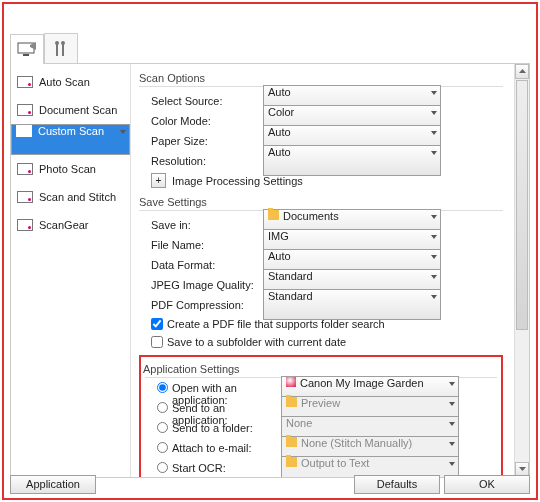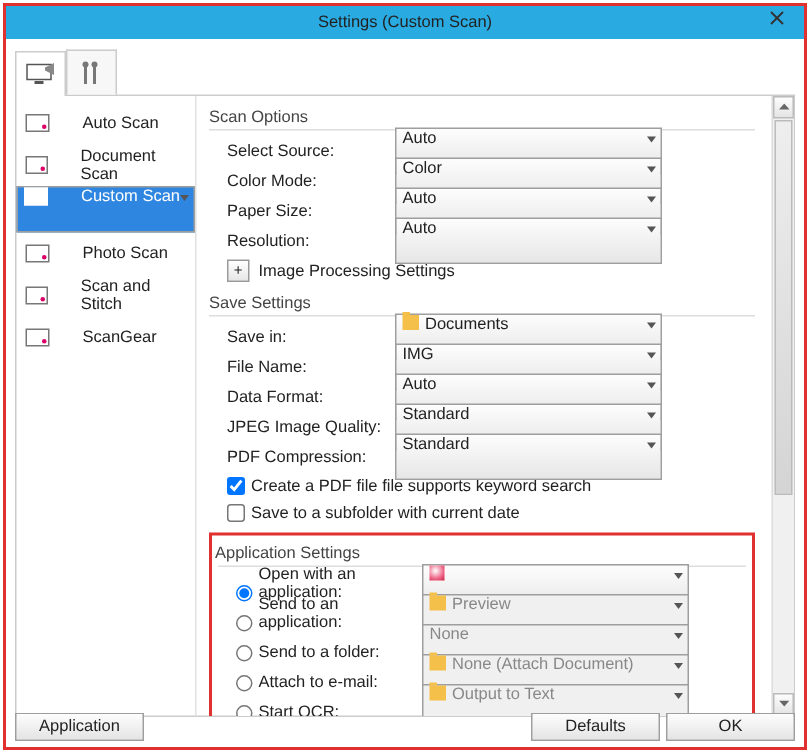--- a/index.html
+++ b/index.html
@@ -7,66 +7,57 @@
 .outer{border:2px solid #e03030;width:536px;height:498px;margin:2px;background:#fff;position:relative}
 .titlebar{background:#29abe2;height:22px;line-height:22px;text-align:center;color:#222;font-size:11px;position:relative}
 .titlebar .x{position:absolute;right:2px;top:2px;width:32px;height:14px;background:#29abe2}
 .titlebar .x svg{display:block;margin:1px auto}
 .content{position:absolute;top:22px;left:0;right:0;bottom:0;background:#fff;padding:6px}
 .tabs{height:32px;border-bottom:1px solid #ccc;display:flex;align-items:flex-end}
 .tab{width:34px;height:30px;border:1px solid #ccc;border-bottom:none;display:flex;align-items:center;justify-content:center;background:#f7f7f7;margin-right:0}
 .tab.active{background:#fff;position:relative;top:1px}
 .body{display:flex;height:414px;border:1px solid #ccc;border-top:none}
 .sidebar{width:120px;border-right:1px solid #e0e0e0;padding:4px 0}
-.sitem{display:flex;align-items:center;height:28px;padding:0 6px;gap:22px;cursor:pointer}
+.sitem{display:flex;align-items:center;height:28px;padding:0 6px;gap:6px;cursor:pointer}
 .sitem.sel{background:#2f86e0;color:#fff}
 .sitem.sel span{color:#fff}
 .sic{width:16px;height:12px;display:inline-block;background:#fff;border:1px solid #777;position:relative}
 .sic::after{content:"";position:absolute;width:3px;height:3px;background:#d06;border-radius:50%;right:1px;bottom:1px}
 .sitem.sel .sic{border-color:#fff}
 .sitem.sel .sic::after{background:#fff}
 .main{flex:1;overflow-y:auto;padding:6px 10px 6px 8px;position:relative}
 .group-title{color:#444;margin:2px 0 2px 0}
 .hr{border:none;border-top:1px solid #ddd;margin:2px 0 4px 0}
 .row{display:flex;align-items:center;height:19px;margin-bottom:1px}
 .row .lbl{width:124px;padding-left:12px}
 .sel{flex:0 0 178px;height:31px;border:1px solid #9e9e9e;background:linear-gradient(#fdfdfd,#e6e6e6);display:flex;align-items:flex-start;padding:0 4px;position:relative}
 .sel::after{content:"";position:absolute;right:3px;top:5px;border-left:3px solid transparent;border-right:3px solid transparent;border-top:4px solid #555}
 .sel.dis{background:#f0f0f0;color:#888}
 .sel.dis span{color:#888}
 .plusbtn{width:15px;height:15px;border:1px solid #999;background:linear-gradient(#fff,#e6e6e6);display:inline-flex;align-items:center;justify-content:center;margin-left:12px;margin-right:6px;font-size:10px}
 .chk{display:flex;align-items:center;height:18px;padding-left:12px;gap:4px}
 .chk input{width:12px;height:12px}
-.radio{display:flex;align-items:flex-end;height:19px;padding-left:12px;gap:4px;width:136px}
+.radio{display:flex;align-items:flex-start;height:19px;padding-left:12px;gap:4px;width:136px}
 .radio input{width:11px;height:11px}
 .app-group{border:2px solid #e03030;padding:4px 4px 6px 4px;margin-top:4px}
 .app-row{display:flex;align-items:center;height:19px;margin-bottom:1px}
 .app-row .sel{margin-left:0}
 .ficon{width:11px;height:10px;background:#f5c04a;display:inline-block;margin-right:4px;position:relative}
 .ficon::before{content:"";position:absolute;top:-2px;left:0;width:5px;height:2px;background:#f5c04a}
 .gicon{width:10px;height:10px;display:inline-block;margin-right:4px;background:radial-gradient(circle at 40% 35%,#fff,#e68 60%,#c24)}
 .btnrow{position:absolute;left:6px;right:6px;bottom:4px;display:flex;justify-content:space-between}
 .btn{height:19px;border:1px solid #9e9e9e;background:linear-gradient(#fdfdfd,#e4e4e4);padding:0 8px;min-width:86px;text-align:center;line-height:17px;cursor:pointer}
 .scroll{position:absolute;right:0;top:0;bottom:0;width:15px;background:#f0f0f0;border-left:1px solid #ddd}
 .scroll .tb{height:15px;background:linear-gradient(#fdfdfd,#e4e4e4);border:1px solid #bbb;display:flex;align-items:center;justify-content:center}
 .scroll .tb.bot{position:absolute;bottom:0;left:0;right:0}
 .scroll .thumb{position:absolute;left:1px;right:1px;top:16px;height:250px;background:linear-gradient(#eee,#d4d4d4);border:1px solid #bbb}
 </style>
 </head>
 <body>
 <div class="outer">
-<div class="titlebar">
-  <span>Settings (Custom Scan)</span>
-  <div class="x">
-        <svg width="10" height="10">
-          <line x1="1" y1="1" x2="9" y2="9" stroke="#333" stroke-width="1.3"></line>
-          <line x1="9" y1="1" x2="1" y2="9" stroke="#333" stroke-width="1.3"></line>
-        </svg>
-      </div>
-</div>
 <div class="content">
   <div class="tabs">
     <div class="tab active">
           <svg width="20" height="16">
             <rect x="1" y="1" width="16" height="10" fill="none" stroke="#555"></rect>
             <rect x="6" y="12" width="6" height="2" fill="#555"></rect>
             <path d="M13 3 L19 0 L19 8 L13 5" fill="#888"></path>
           </svg>
         </div>
     <div class="tab">
@@ -179,37 +170,38 @@
               </div>
             </div>
       <div class="row">
               <div class="lbl">PDF Compression:</div>
               <div class="sel">
                 <span>Standard</span>
               </div>
             </div>
       <div class="chk">
               <input type="checkbox" checked="" style="">
-              <span>Create a PDF file file supports keyword search</span>
+              <span>Create a PDF file that supports folder search</span>
             </div>
       <div class="chk">
               <input type="checkbox" style="">
               <span>Save to a subfolder with current date</span>
             </div>
 
       <div class="app-group">
         <div class="group-title" style="margin-left:-2px">Application Settings</div>
         <hr class="hr">
         <div class="app-row">
                 <label class="radio">
                   <input type="radio" name="app" checked="" style="">
                   <span>Open with an application:</span>
                 </label>
                 <div class="sel">
                   <span class="gicon"></span>
+                  <span>Canon My Image Garden</span>
                 </div>
               </div>
         <div class="app-row">
                 <label class="radio">
                   <input type="radio" name="app" style="">
                   <span>Send to an application:</span>
                 </label>
                 <div class="sel dis">
                   <span class="ficon"></span>
                   <span>Preview</span>
@@ -224,21 +216,21 @@
                   <span>None</span>
                 </div>
               </div>
         <div class="app-row">
                 <label class="radio">
                   <input type="radio" name="app" style="">
                   <span>Attach to e-mail:</span>
                 </label>
                 <div class="sel dis">
                   <span class="ficon"></span>
-                  <span>None (Attach Document)</span>
+                  <span>None (Stitch Manually)</span>
                 </div>
               </div>
         <div class="app-row">
                 <label class="radio">
                   <input type="radio" name="app" style="">
                   <span>Start OCR:</span>
                 </label>
                 <div class="sel dis">
                   <span class="ficon"></span>
                   <span>Output to Text</span>

